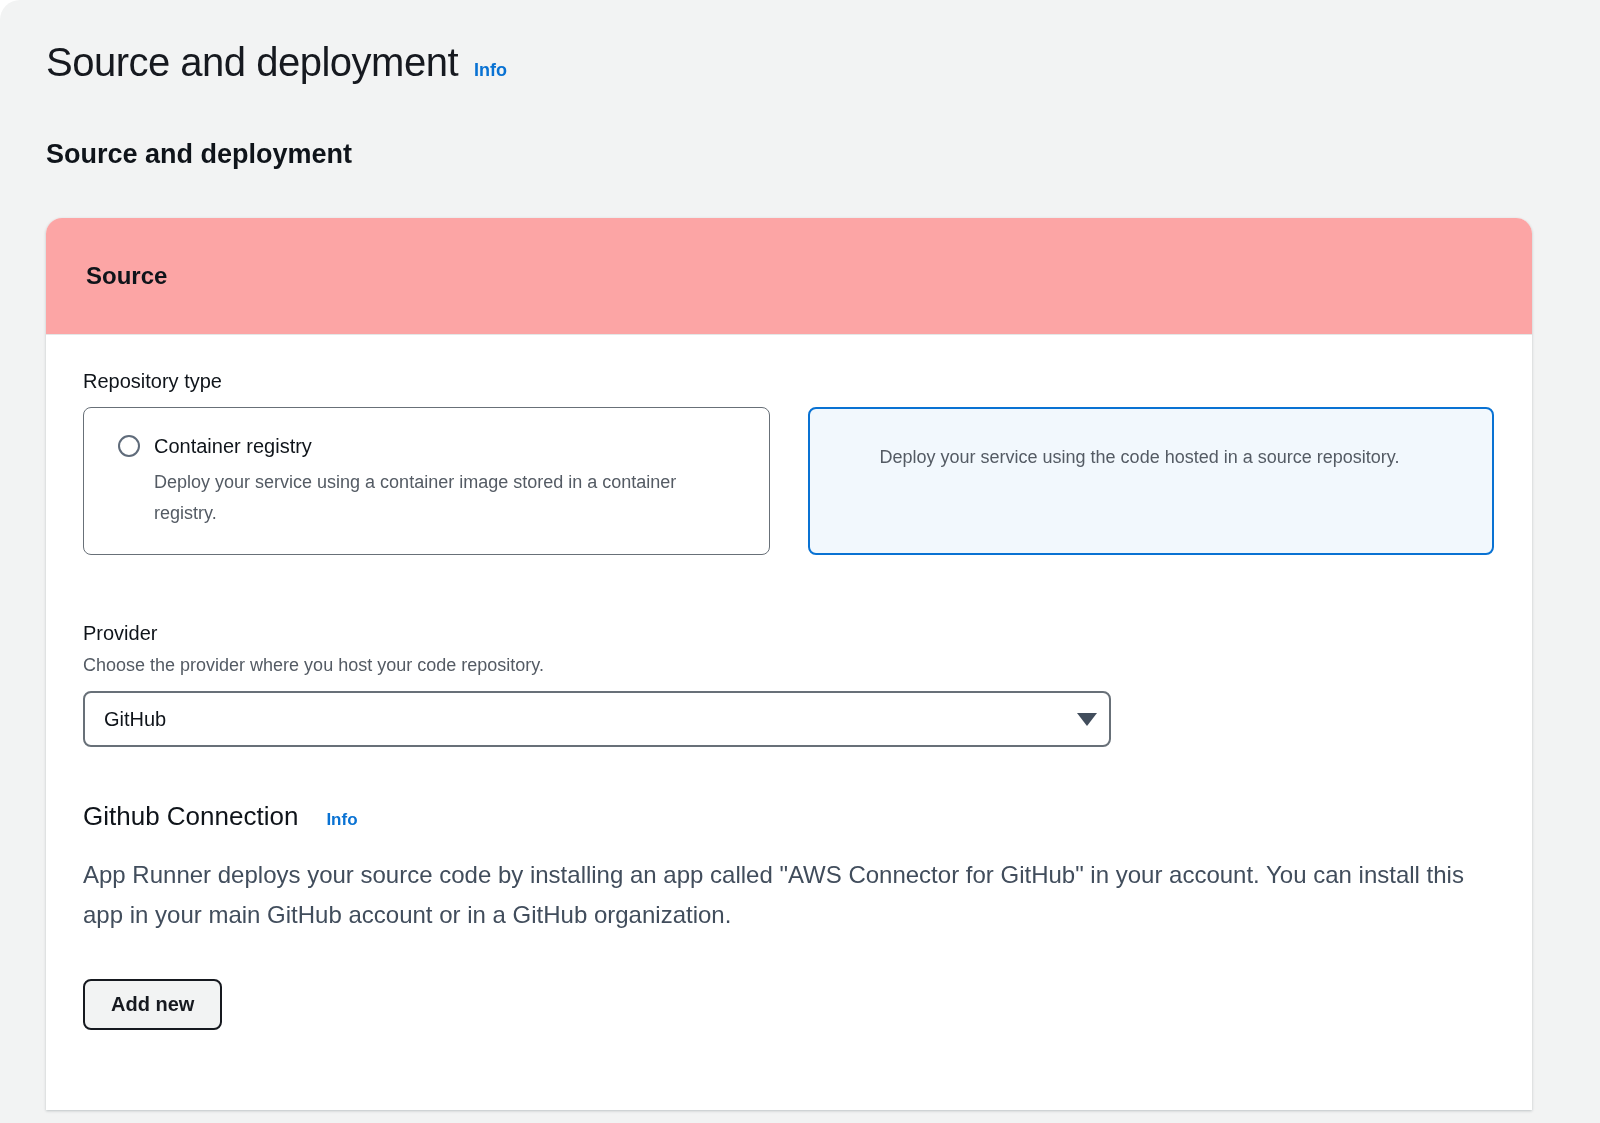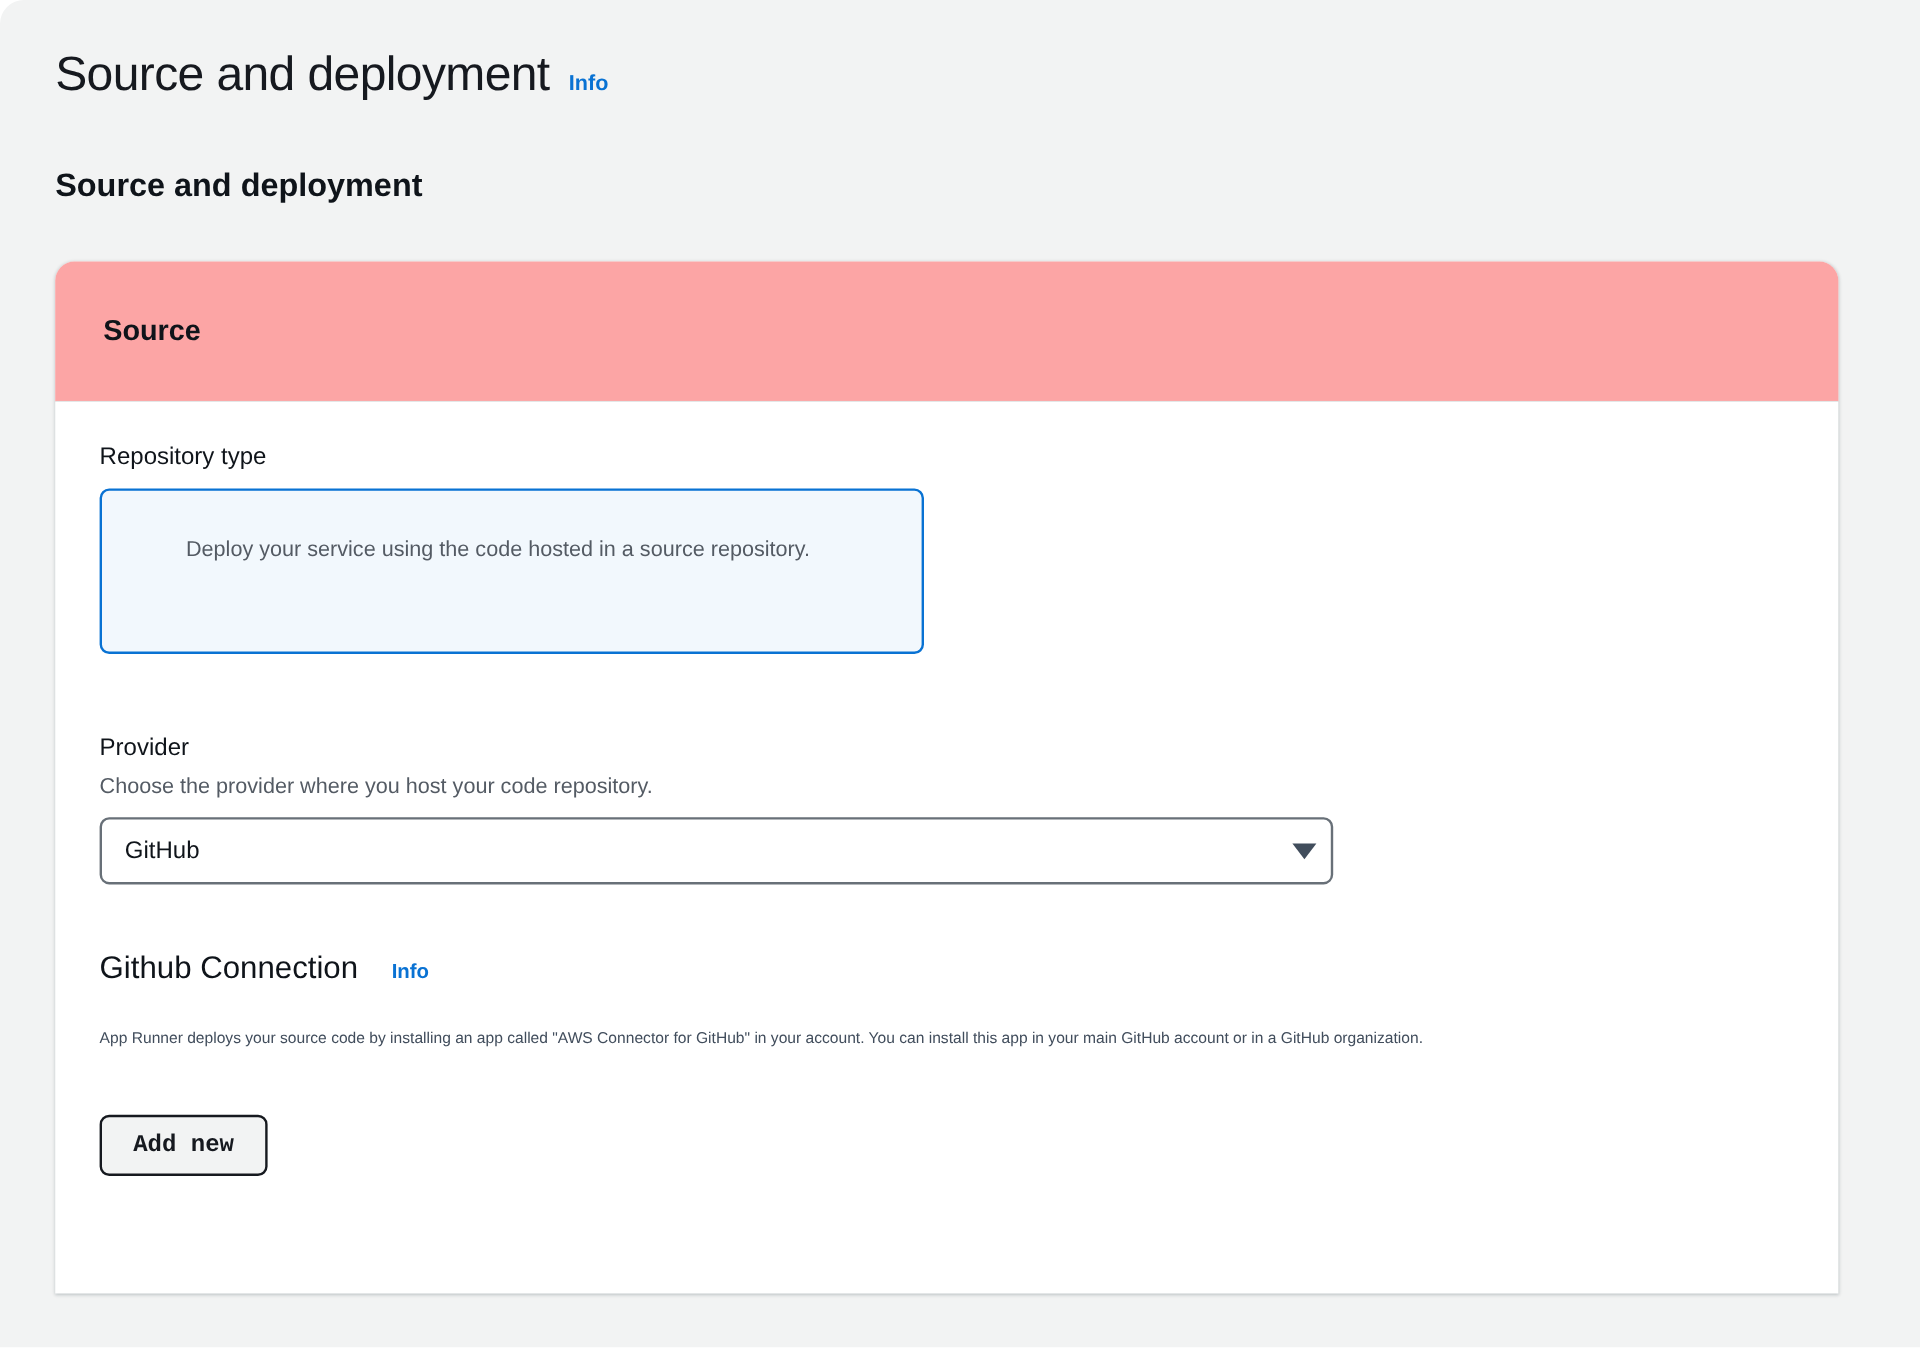--- a/index.html
+++ b/index.html
@@ -104,31 +104,31 @@
     border-top: 13px solid #414d5c;
   }
   .gh-heading-row {
     margin-top: 52px;
     display: flex; align-items: baseline; gap: 28px;
   }
   .gh-heading { font-size: 26px; font-weight: 400; color: #0f141a; line-height: 34px; }
   .gh-info { font-size: 17px; font-weight: 700; color: #0972d3; cursor: pointer; }
   .gh-paragraph {
     margin-top: 22px;
-    font-size: 13px; color: #414d5c; line-height: 40px;
+    font-size: 24px; color: #414d5c; line-height: 40px;
     max-width: 1385px;
   }
   .btn-secondary {
     margin-top: 44px;
     display: inline-block;
     background: #f2f3f3;
     border: 2px solid #16191f; border-radius: 8px;
     padding: 12px 26px;
     font-size: 20px; font-weight: 700; color: #16191f;
-    font-family: Liberation Mono, monospace;
+    font-family: Liberation Sans, sans-serif;
     cursor: pointer;
   }
 </style>
 </head>
 <body>
 
 <div class="content-panel">
 
   <div class="title-row">
     <h1 class="page-title">Source and deployment</h1>
@@ -142,20 +142,27 @@
       <span class="card-header-title">Source</span>
     </div>
 
     <div class="card-body">
 
       
       <div class="field-label">Repository type</div>
 
       <div class="tiles">
 
+        <div class="tile">
+          <div class="tile-label-row">
+            <span class="radio"></span>
+            <span class="tile-label">Container registry</span>
+          </div>
+          <p class="tile-desc">Deploy your service using a container image stored in a container registry.</p>
+        </div>
 
         <div class="tile selected">
           <p class="tile-desc">Deploy your service using the code hosted in a source repository.</p>
         </div>
 
       </div>
 
       
       <div class="provider-field">
         <div class="field-label">Provider</div>

